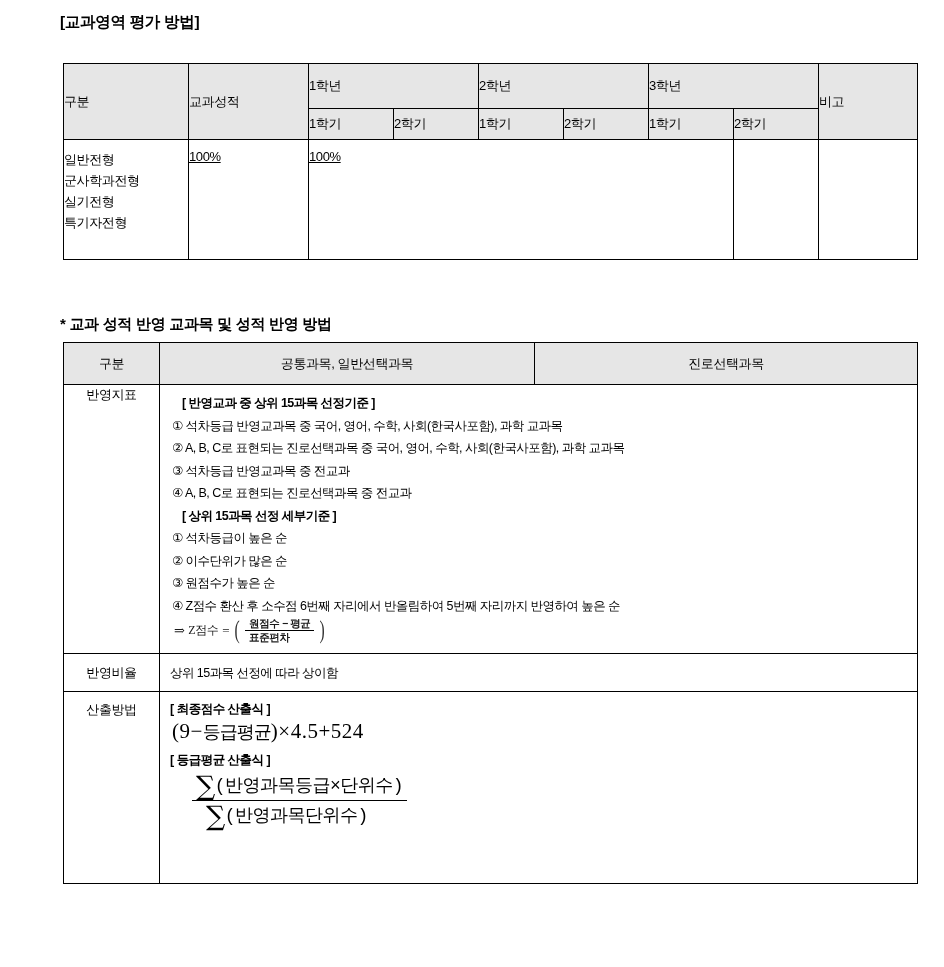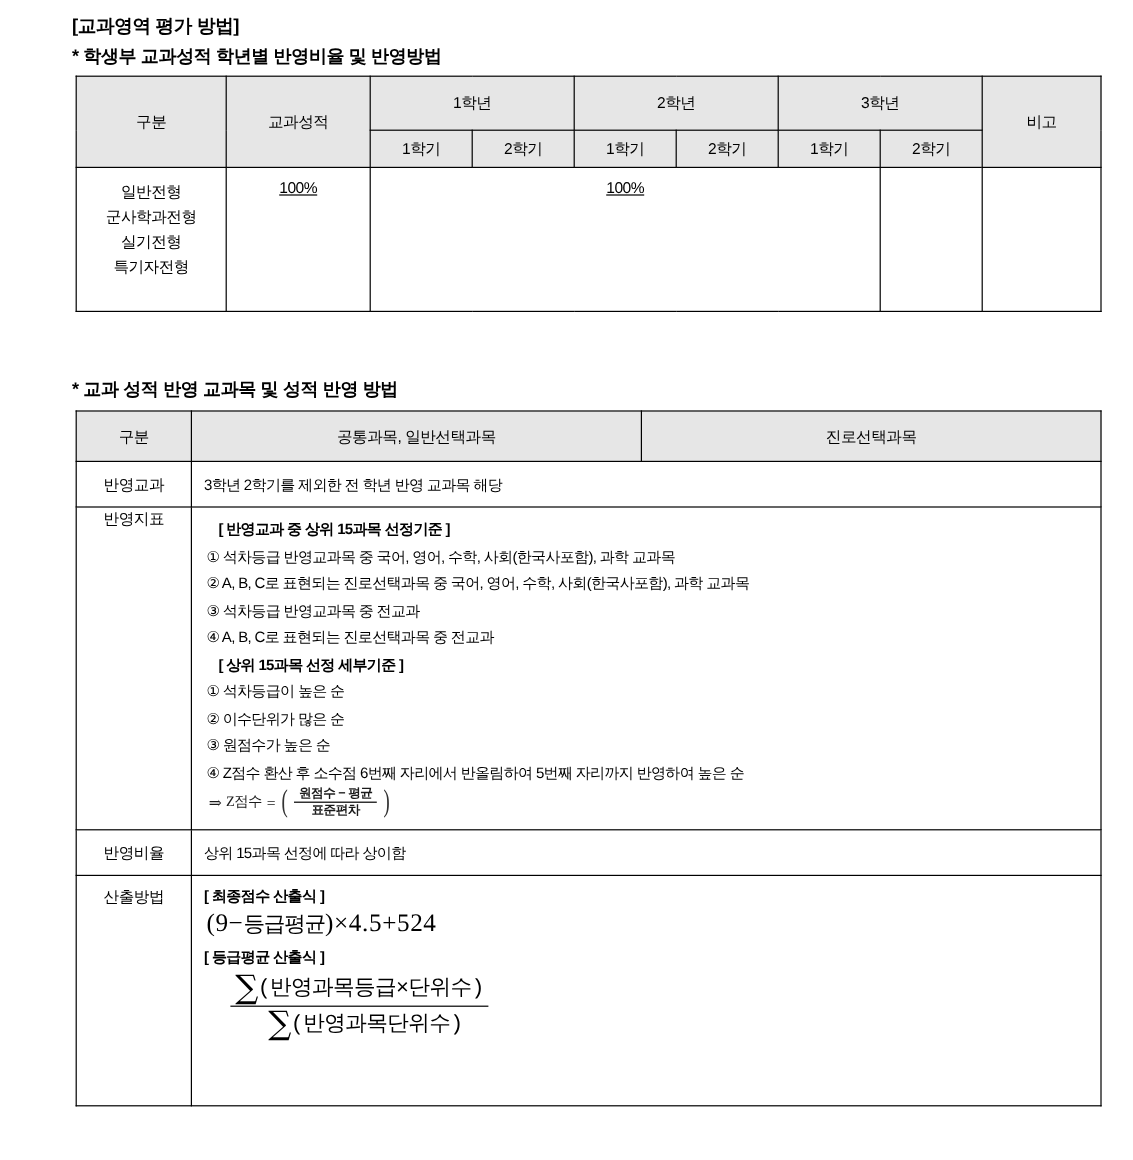--- a/index.html
+++ b/index.html
@@ -58,21 +58,21 @@
     border-collapse: collapse;
     table-layout: fixed;
     background: #ffffff;
   }
   table.doc td, table.doc th {
     border: 1px solid #000000;
     font-weight: normal;
     font-size: 13px;
     padding: 0;
     vertical-align: middle;
-    text-align: center;
+    text-align: left;
     letter-spacing: -0.4px;
   }
   table.doc .hd {
     background: #e6e6e6;
   }
 
   
   #table-grade-ratio {
     left: 63px;
     top: 63px;
@@ -154,21 +154,21 @@
   .paren {
     display: inline-block;
     font-size: 26px;
     line-height: 0.8;
     transform: scaleX(0.6);
     color: #333;
   }
   .frac {
     display: inline-flex;
     flex-direction: column;
-    align-items: center;
+    align-items: flex-start;
     vertical-align: middle;
   }
   .frac > .num {
     border-bottom: 1px solid #000;
     padding: 0 4px 1px 4px;
   }
   .frac > .den {
     padding: 1px 4px 0 4px;
   }
   .zfrac {
@@ -210,21 +210,20 @@
     padding: 4px 0 2px 0;
     white-space: nowrap;
   }
 </style>
 </head>
 <body>
 
 <div class="page">
 
   <div class="h-main">[교과영역 평가 방법]</div>
-  <div class="h-sub1">* 학생부 교과성적 학년별 반영비율 및 반영방법</div>
 
   <table class="doc" id="table-grade-ratio">
     <colgroup>
       <col style="width:125px">
       <col style="width:120px">
       <col style="width:85px">
       <col style="width:85px">
       <col style="width:85px">
       <col style="width:85px">
       <col style="width:85px">
@@ -271,26 +270,20 @@
       <col style="width:375px">
       <col style="width:383px">
     </colgroup>
     <tbody>
       <tr class="row-h">
         <td class="hd hdc">구분</td>
         <td class="hd hdc">공통과목, 일반선택과목</td>
         <td class="hd hdc">진로선택과목</td>
       </tr>
 
-      <tr class="row-reflect">
-        <td class="lbl">반영교과</td>
-        <td class="pad" colspan="2">
-          <span class="blk">3학년 2학기를 제외한 전 학년 반영 교과목 해당</span>
-        </td>
-      </tr>
 
       <tr>
         <td class="lbl" style="vertical-align:top;padding-top:1px;">반영지표</td>
         <td class="pad" colspan="2" style="vertical-align:top;">
           <div class="blk">
             <div class="line bold">[ 반영교과 중 상위 15과목 선정기준 ]</div>
             <div class="line ind">① 석차등급 반영교과목 중 국어, 영어, 수학, 사회(한국사포함), 과학 교과목</div>
             <div class="line ind">② A, B, C로 표현되는 진로선택과목 중 국어, 영어, 수학, 사회(한국사포함), 과학 교과목</div>
             <div class="line ind">③ 석차등급 반영교과목 중 전교과</div>
             <div class="line ind">④ A, B, C로 표현되는 진로선택과목 중 전교과</div>

